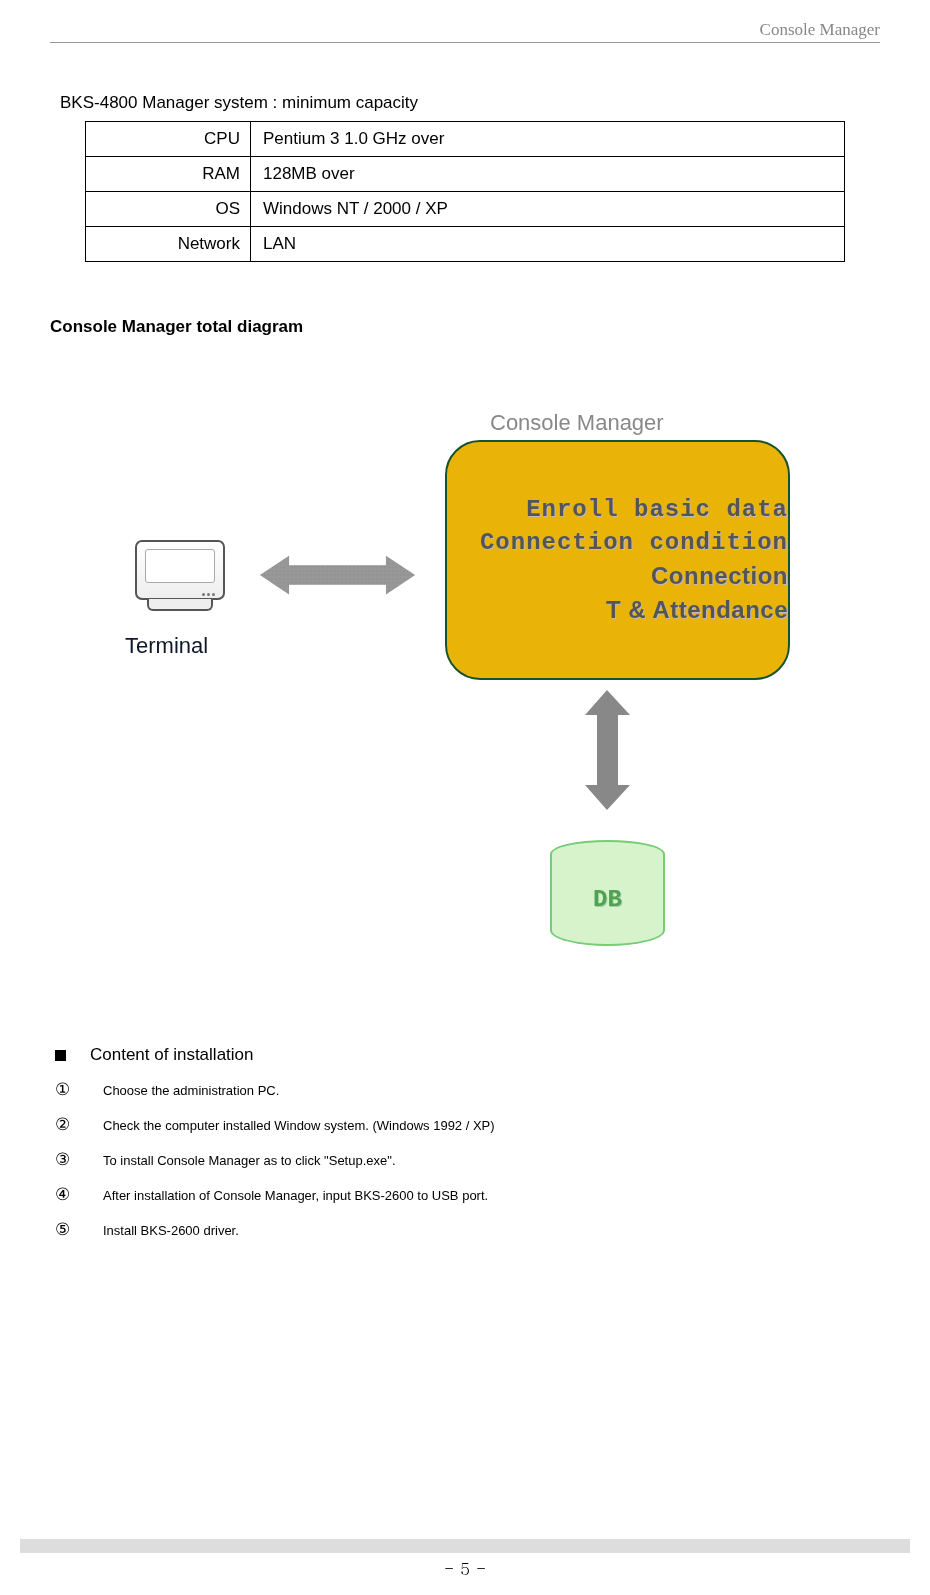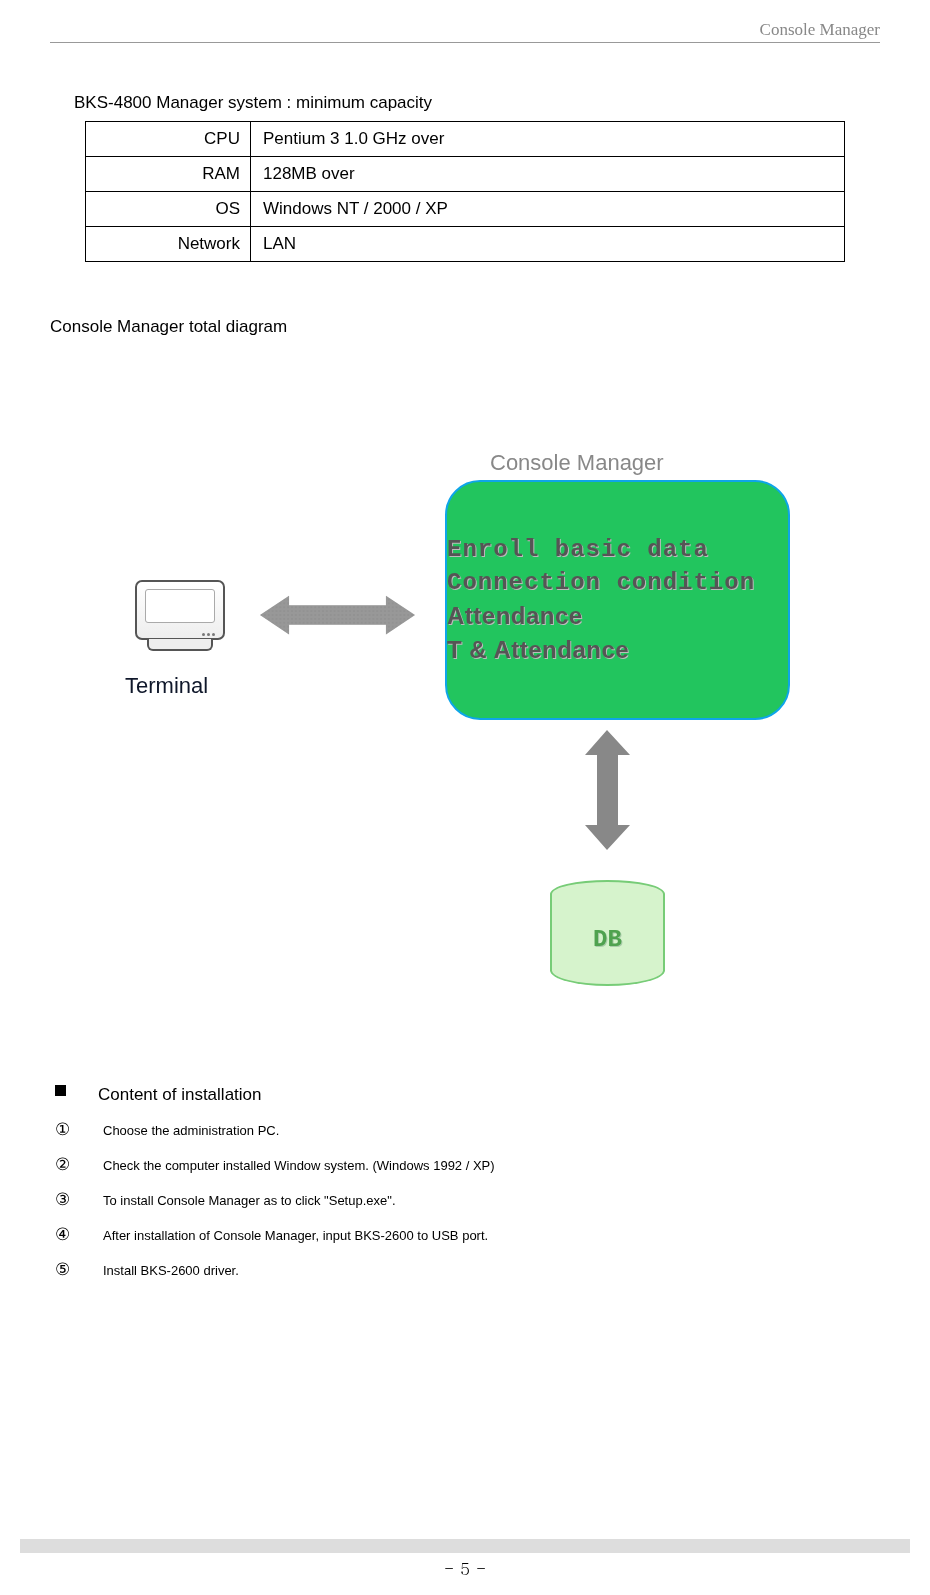--- a/index.html
+++ b/index.html
@@ -23,21 +23,21 @@
       border-bottom: 1px solid #999;
       text-align: right;
       font-family: "Times New Roman", serif;
       font-size: 17px;
       color: #888;
       padding-bottom: 2px;
       margin-bottom: 50px;
     }
     .section-intro {
       font-size: 17px;
-      margin-left: 24px;
+      margin-left: 10px;
       margin-bottom: 8px;
     }
     table.spec {
       border-collapse: collapse;
       width: 760px;
       margin-left: 35px;
       margin-bottom: 55px;
     }
     table.spec td {
       border: 1px solid #000;
@@ -45,23 +45,23 @@
       font-size: 17px;
     }
     table.spec td.k {
       width: 165px;
       text-align: right;
     }
     table.spec td.v {
       padding-left: 12px;
     }
     .section-heading {
-      font-weight: normal;
-      font-size: 17px;
-      margin-bottom: 88px;
+      font-weight: bold;
+      font-size: 17px;
+      margin-bottom: 48px;
     }
     .diagram {
       position: relative;
       height: 620px;
       margin-bottom: 40px;
     }
     .terminal-icon {
       position: absolute;
       left: 85px;
       top: 155px;
@@ -131,26 +131,26 @@
       top: 25px;
       font-size: 22px;
       color: #888;
     }
     .console-box {
       position: absolute;
       left: 395px;
       top: 55px;
       width: 345px;
       height: 240px;
-      border: 2px solid #0ea5e9;
+      border: 2px solid #14532d;
       border-radius: 35px;
-      background: #22c55e;
+      background: #eab308;
       display: flex;
       flex-direction: column;
-      align-items: flex-start;
+      align-items: flex-end;
       justify-content: center;
       font-family: "Courier New", monospace;
       font-size: 24px;
       color: #555;
       font-weight: bold;
       letter-spacing: 1px;
     }
     .console-box .l2 {
       font-family: Arial, sans-serif;
       letter-spacing: 0.5px;
@@ -198,22 +198,22 @@
       font-weight: bold;
       text-shadow: 1px 1px 0 #aca;
     }
     .heading2 {
       font-weight: bold;
       font-size: 17px;
       margin-bottom: 18px;
     }
     .bullet-row {
       display: flex;
-      align-items: flex-start;
-      gap: 32px;
+      align-items: center;
+      gap: 24px;
       margin-bottom: 14px;
       margin-left: 5px;
     }
     .bullet-sq {
       width: 11px;
       height: 11px;
       background: #000;
       flex-shrink: 0;
     }
     .bullet-text {
@@ -304,21 +304,21 @@
         </defs>
         <polygon points="0,25 30,5 30,15 130,15 130,5 160,25 130,45 130,35 30,35 30,45" fill="#888"></polygon>
         <polygon points="0,25 30,5 30,15 130,15 130,5 160,25 130,45 130,35 30,35 30,45" fill="url(#hp)" fill-opacity="0.25"></polygon>
       </svg>
     </div>
 
     <div class="console-label">Console Manager</div>
     <div class="console-box">
       <div>Enroll basic data</div>
       <div>Connection condition</div>
-      <div class="l2">Attendance</div>
+      <div class="l2">Connection</div>
       <div class="l2">T &amp; Attendance</div>
     </div>
 
     <div class="arrow-v">
       <svg viewBox="0 0 55 120">
         <polygon points="27,0 50,25 38,25 38,95 50,95 27,120 5,95 17,95 17,25 5,25" fill="#888"></polygon>
       </svg>
     </div>
 
     <div class="db-cyl">

